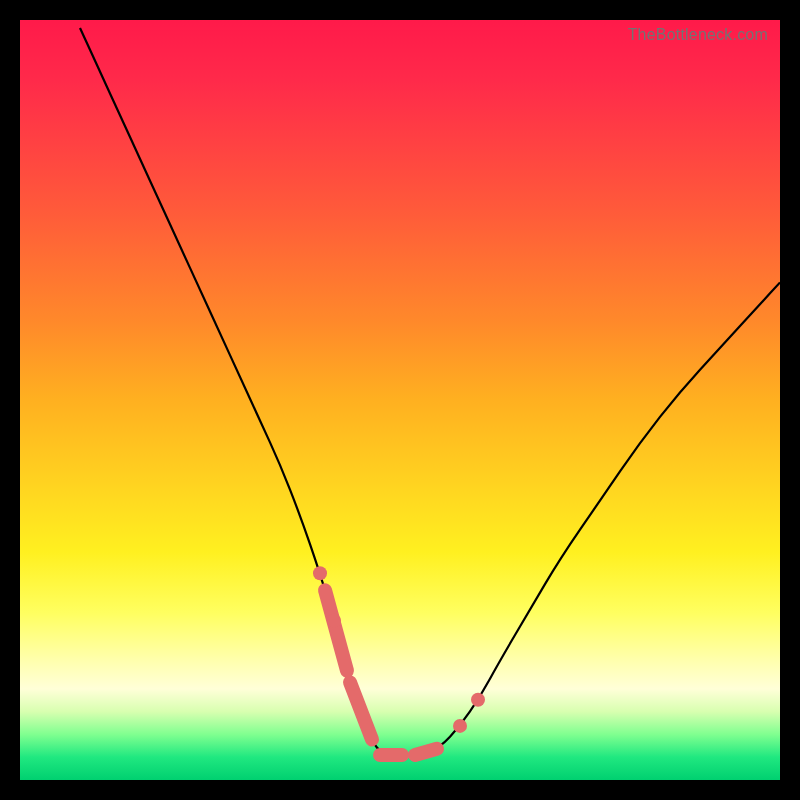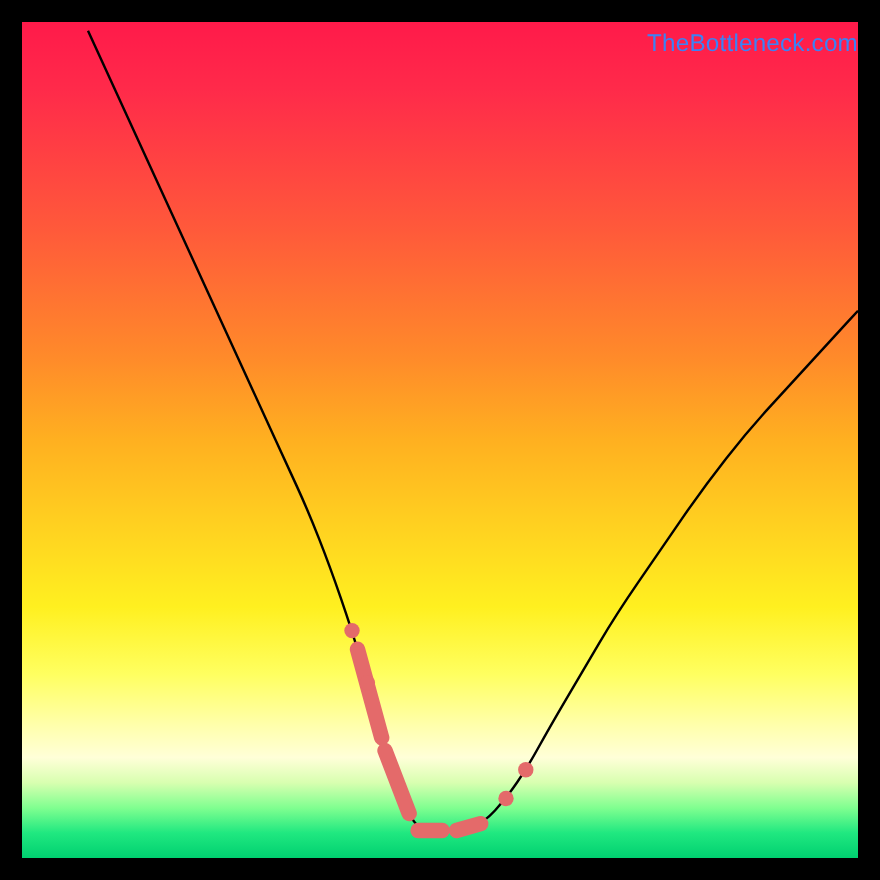--- a/index.html
+++ b/index.html
@@ -29,23 +29,23 @@
       #ffffd8 88%,
       #d8ffb0 91%,
       #80ff90 94%,
       #20e880 97%,
       #00d070 100%
     );
   }
   .watermark {
     position: absolute;
     top: 6px;
-    right: 0;
-    color: #3b82f6;
-    font-size: 22px;
+    right: 12px;
+    color: #737373;
+    font-size: 16px;
     letter-spacing: 0.2px;
     font-weight: 400;
   }
   svg.curve {
     position: absolute;
     left: 0; top: 0;
     width: 100%;
     height: 100%;
     pointer-events: none;
   }

